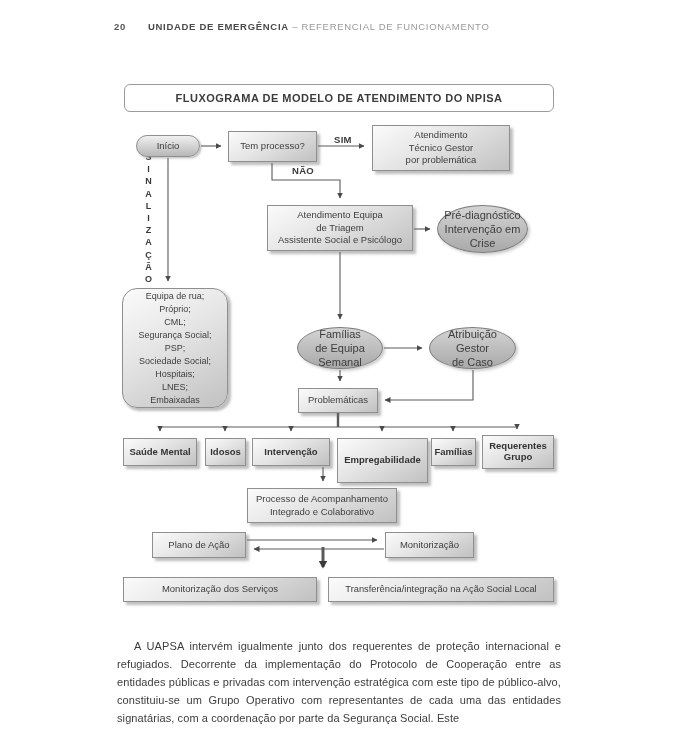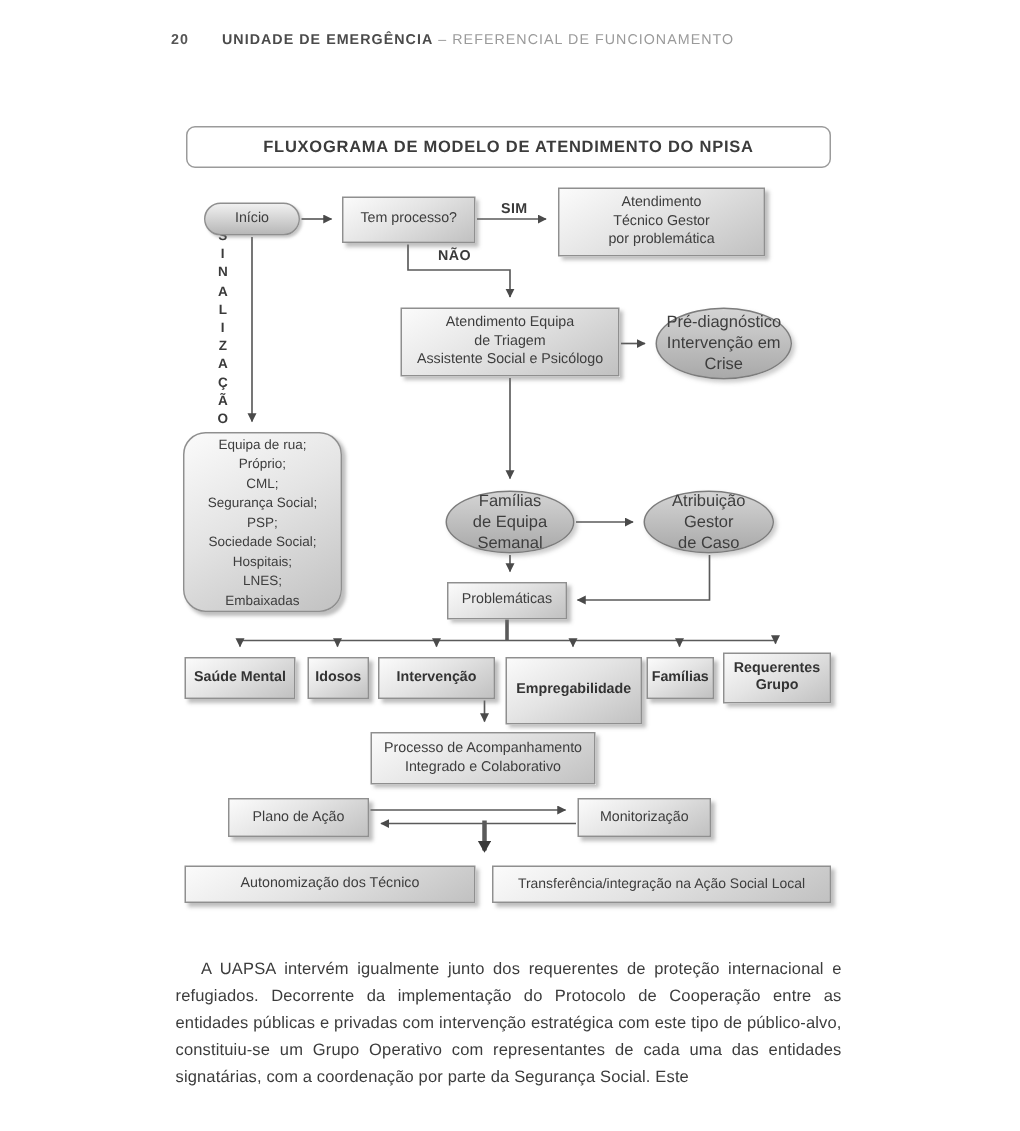--- a/index.html
+++ b/index.html
@@ -178,18 +178,18 @@
   <div class="node bold" style="left:431px;top:438px;width:45px;height:28px;">Famílias</div>
   <div class="node bold" style="left:482px;top:435px;width:72px;height:34px;line-height:1.15;">Requerentes
 Grupo</div>
 
   <div class="node" style="left:247px;top:488px;width:150px;height:35px;">Processo de Acompanhamento
 Integrado e Colaborativo</div>
 
   <div class="node" style="left:152px;top:532px;width:94px;height:26px;">Plano de Ação</div>
   <div class="node" style="left:385px;top:532px;width:89px;height:26px;">Monitorização</div>
 
-  <div class="node" style="left:123px;top:577px;width:194px;height:25px;">Autonomização dos Técnico</div>
+  <div class="node" style="left:123px;top:577px;width:194px;height:25px;">Monitorização dos Serviços</div>
   <div class="node" style="left:328px;top:577px;width:226px;height:25px;font-size:9.3px;">Transferência/integração na Ação Social Local</div>
 
   <p class="body-text">A UAPSA intervém igualmente junto dos requerentes de proteção internacional e refugiados. Decorrente da implementação do Protocolo de Cooperação entre as entidades públicas e privadas com intervenção estratégica com este tipo de público-alvo, constituiu-se um Grupo Operativo com representantes de cada uma das entidades signatárias, com a coordenação por parte da Segurança Social. Este</p>
 
 </div>
 
 </body></html>

